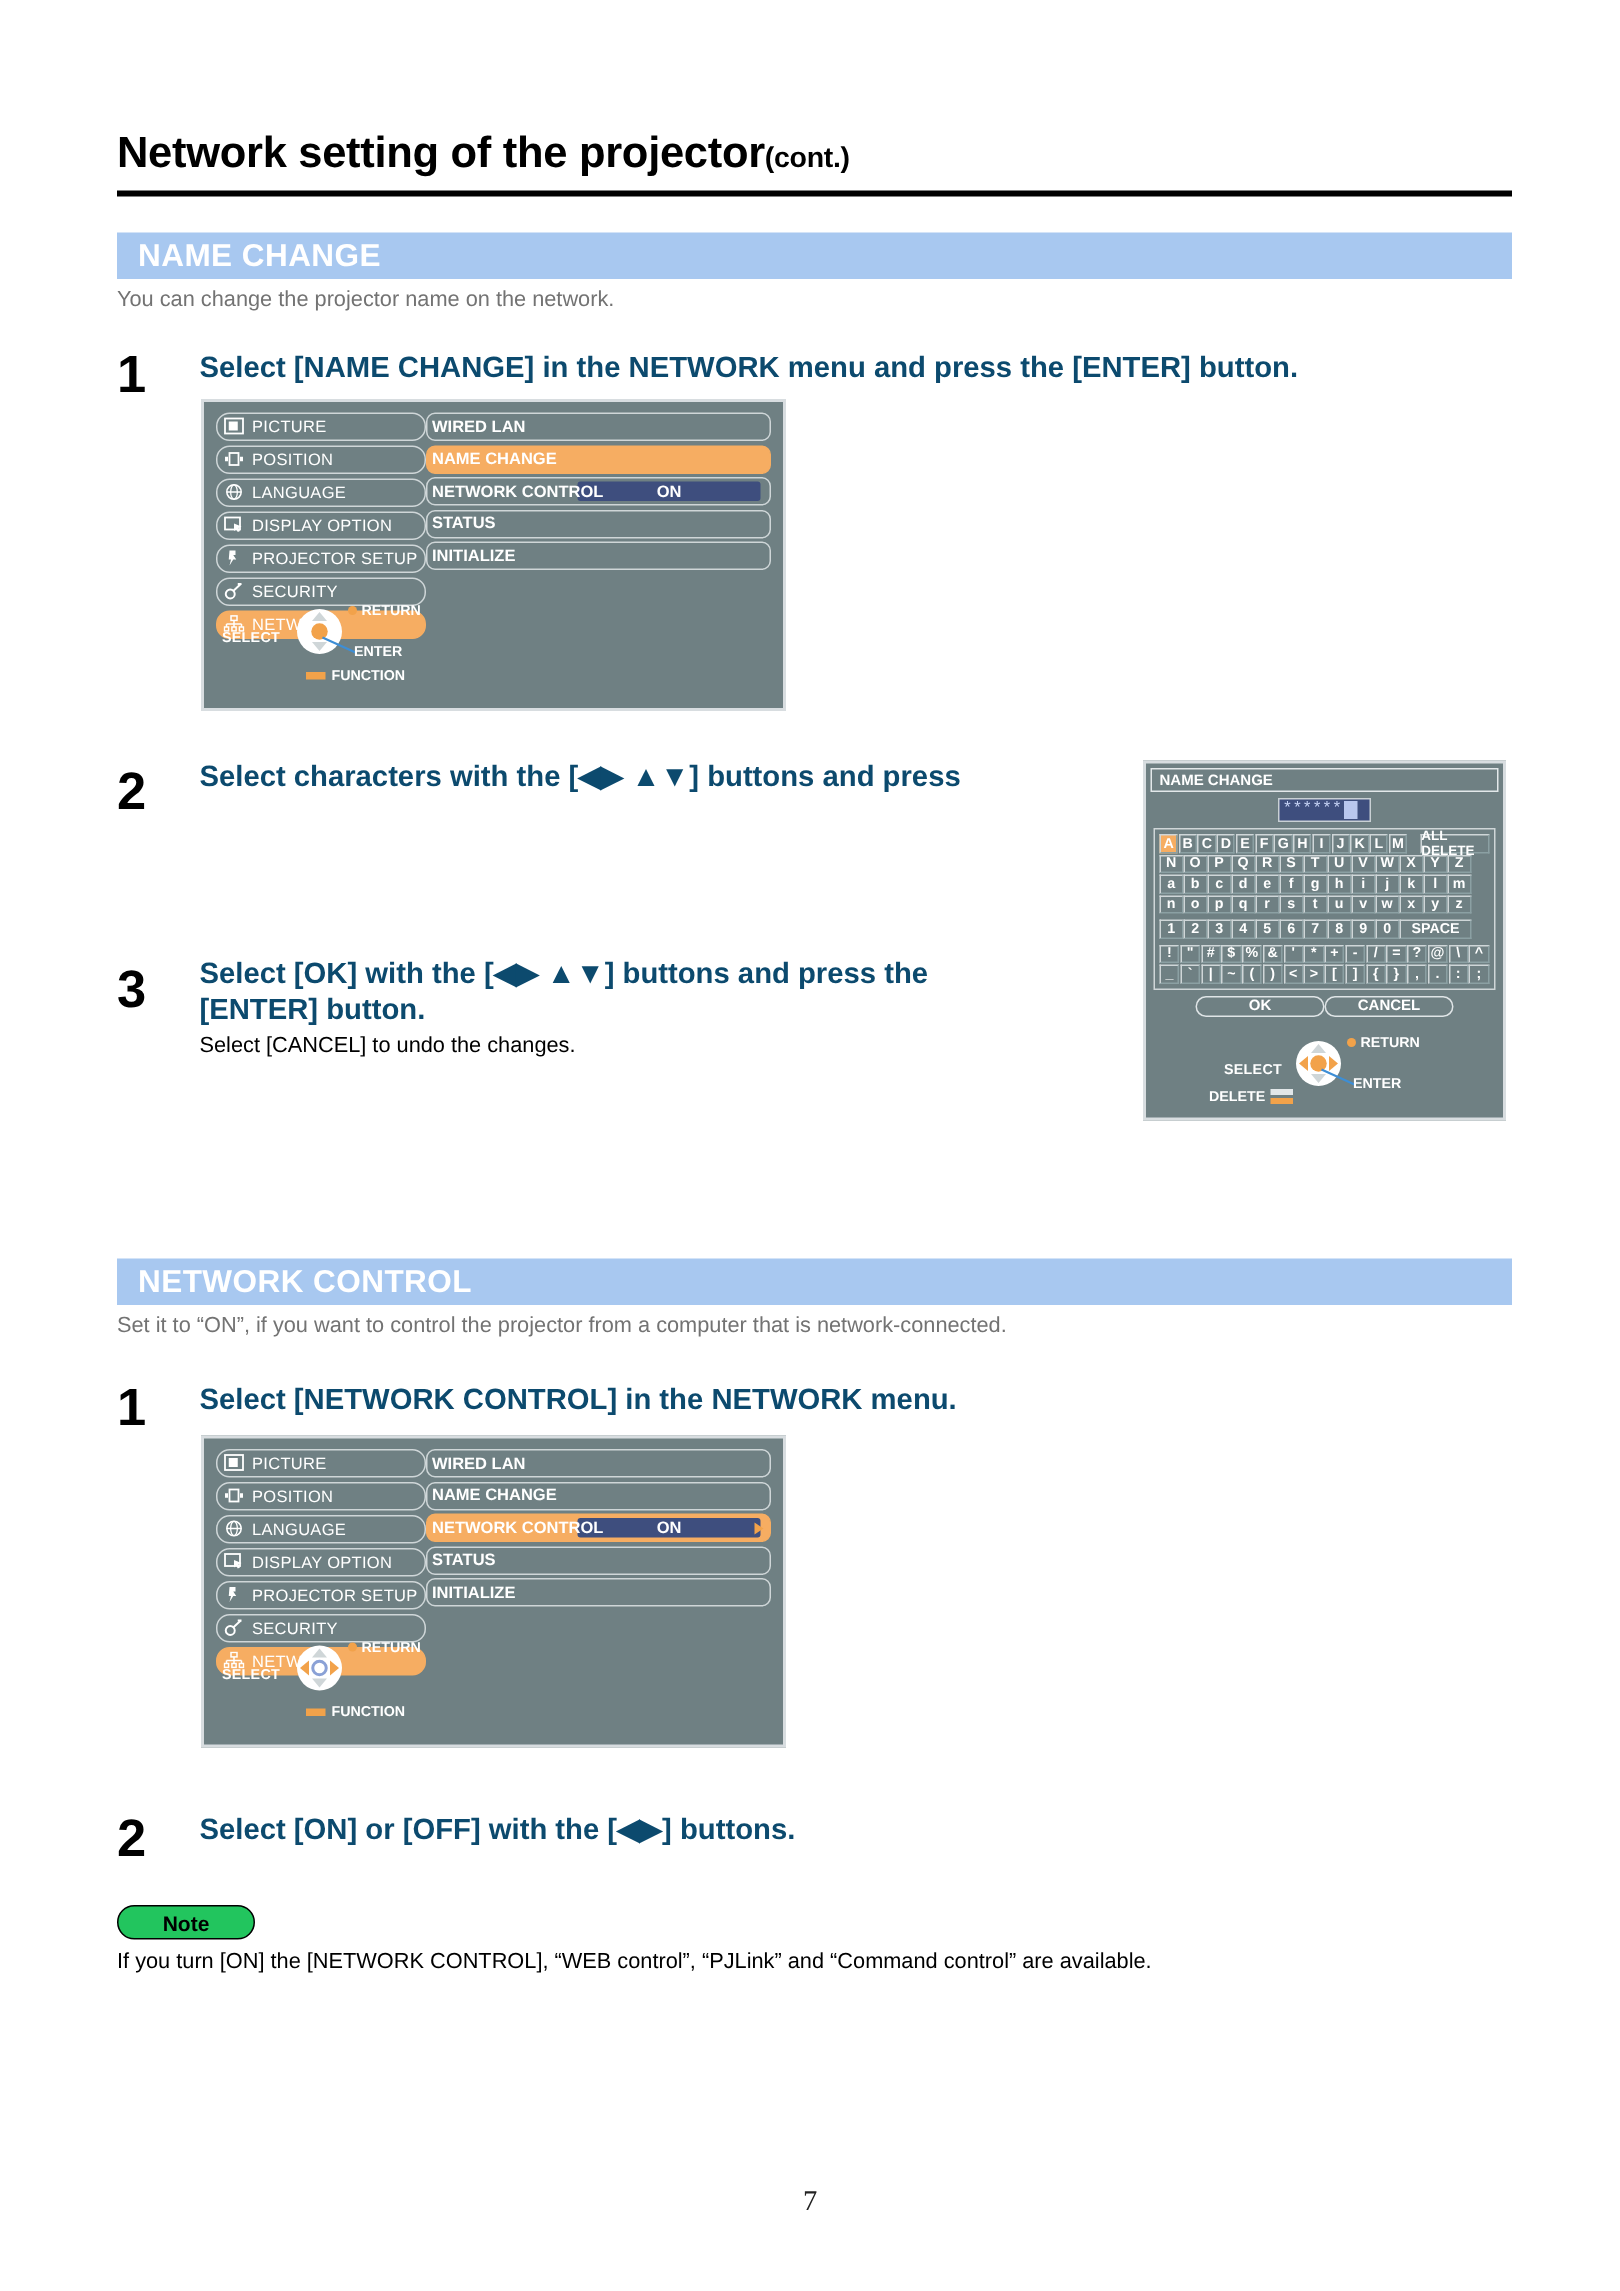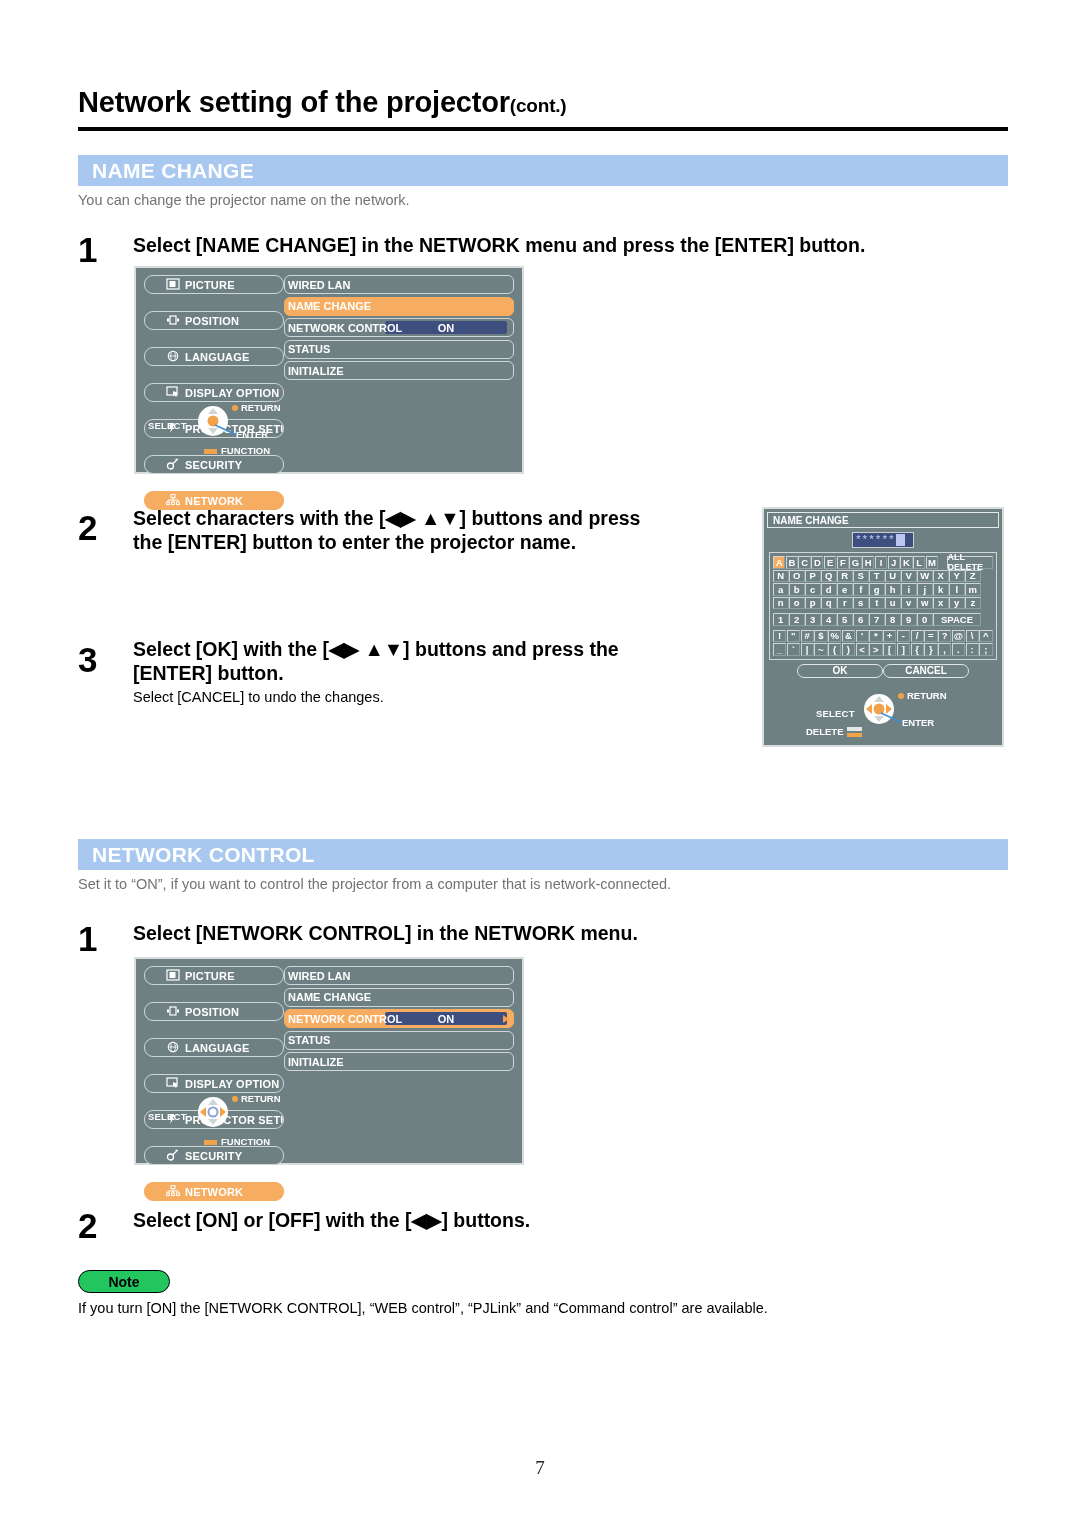--- a/index.html
+++ b/index.html
@@ -46,50 +46,50 @@
 
   
   .step-num {
     position:absolute;
     font-size:35px; font-weight:bold; line-height:1;
     color:#000;
   }
   .step-head {
     position:absolute;
     font-size:19.5px; font-weight:bold; line-height:1.24;
-    color:#000000;
+    color:#0c4a6e;
   }
   .step-body {
     position:absolute;
     font-size:14.5px; line-height:1.43; color:#000;
   }
 
   
   .osd {
     position:absolute;
     background:#6f8083;
     border:2px solid #d8dde0;
     padding:7px 8px 8px 8px;
     display:flex;
     font-family:"Liberation Sans", sans-serif;
   }
   .osd-left { width:140px; flex:0 0 140px; position:relative; }
   .osd-right { flex:1; margin-left:0; }
 
   .mitem {
     height:19px;
-    margin-bottom:17px;
+    margin-bottom:3px;
     border:1px solid #cfd6d8;
     border-radius:9px;
     background:#6f8083;
     display:flex; align-items:center;
-    padding-left:21px;
+    padding-left:4px;
     color:#ffffff;
     font-size:11px;
-    font-weight:bold;
+    font-weight:normal;
     letter-spacing:0.2px;
     overflow:hidden;
   }
   .mitem.sel { background:#f6ad62; border-color:#f6ad62; color:#ffffff; }
   .mitem .ico { width:16px; height:14px; flex:0 0 16px; margin-right:3px; position:relative; }
   .mitem .lbl { white-space:nowrap; }
 
   
   .ico svg { display:block; }
 
@@ -398,21 +398,20 @@
       </div>
       <div class="ritem">
         <span class="rlbl">INITIALIZE</span>
       </div>
     </div>
   </div>
 
   <div class="step-num" style="left:78px; top:510px;">2</div>
   <div class="step-head" style="left:133px; top:506px; width:610px;">
     <div>Select characters with the [◀▶ ▲▼] buttons and press</div>
-    <div>the [ENTER] button to enter the projector name.</div>
   </div>
 
   <div class="step-num" style="left:78px; top:642px;">3</div>
   <div class="step-head" style="left:133px; top:637px; width:610px;">
     <div>Select [OK] with the [◀▶ ▲▼] buttons and press the</div>
     <div>[ENTER] button.</div>
   </div>
   <div class="step-body" style="left:133px; top:687px; width:620px;">Select [CANCEL] to undo the changes.</div>
 
   <div class="kbd-dialog" style="left:762px; top:507px; width:242px; height:240px;">

